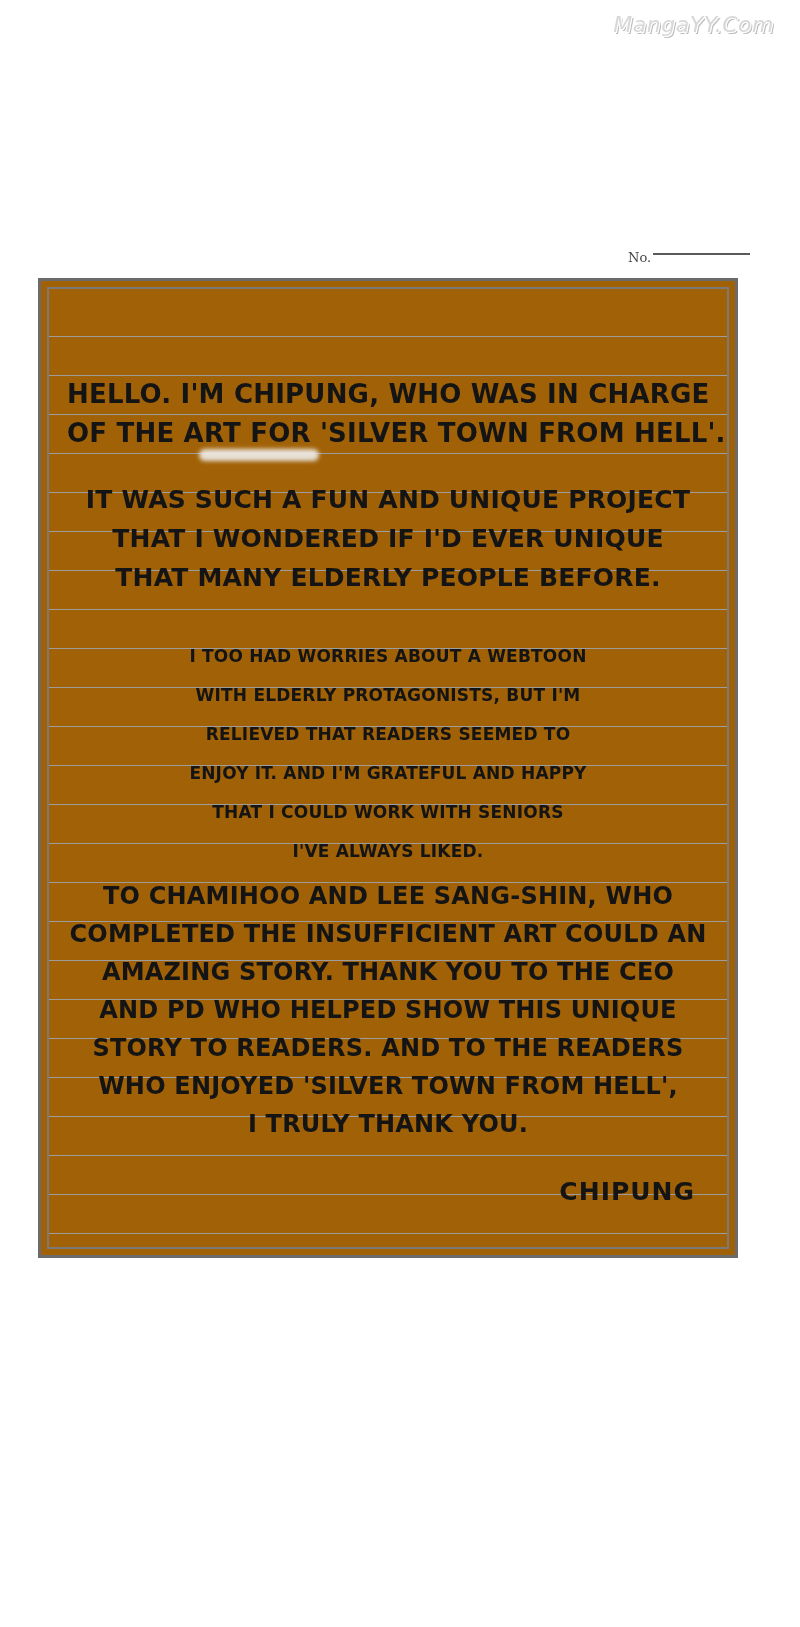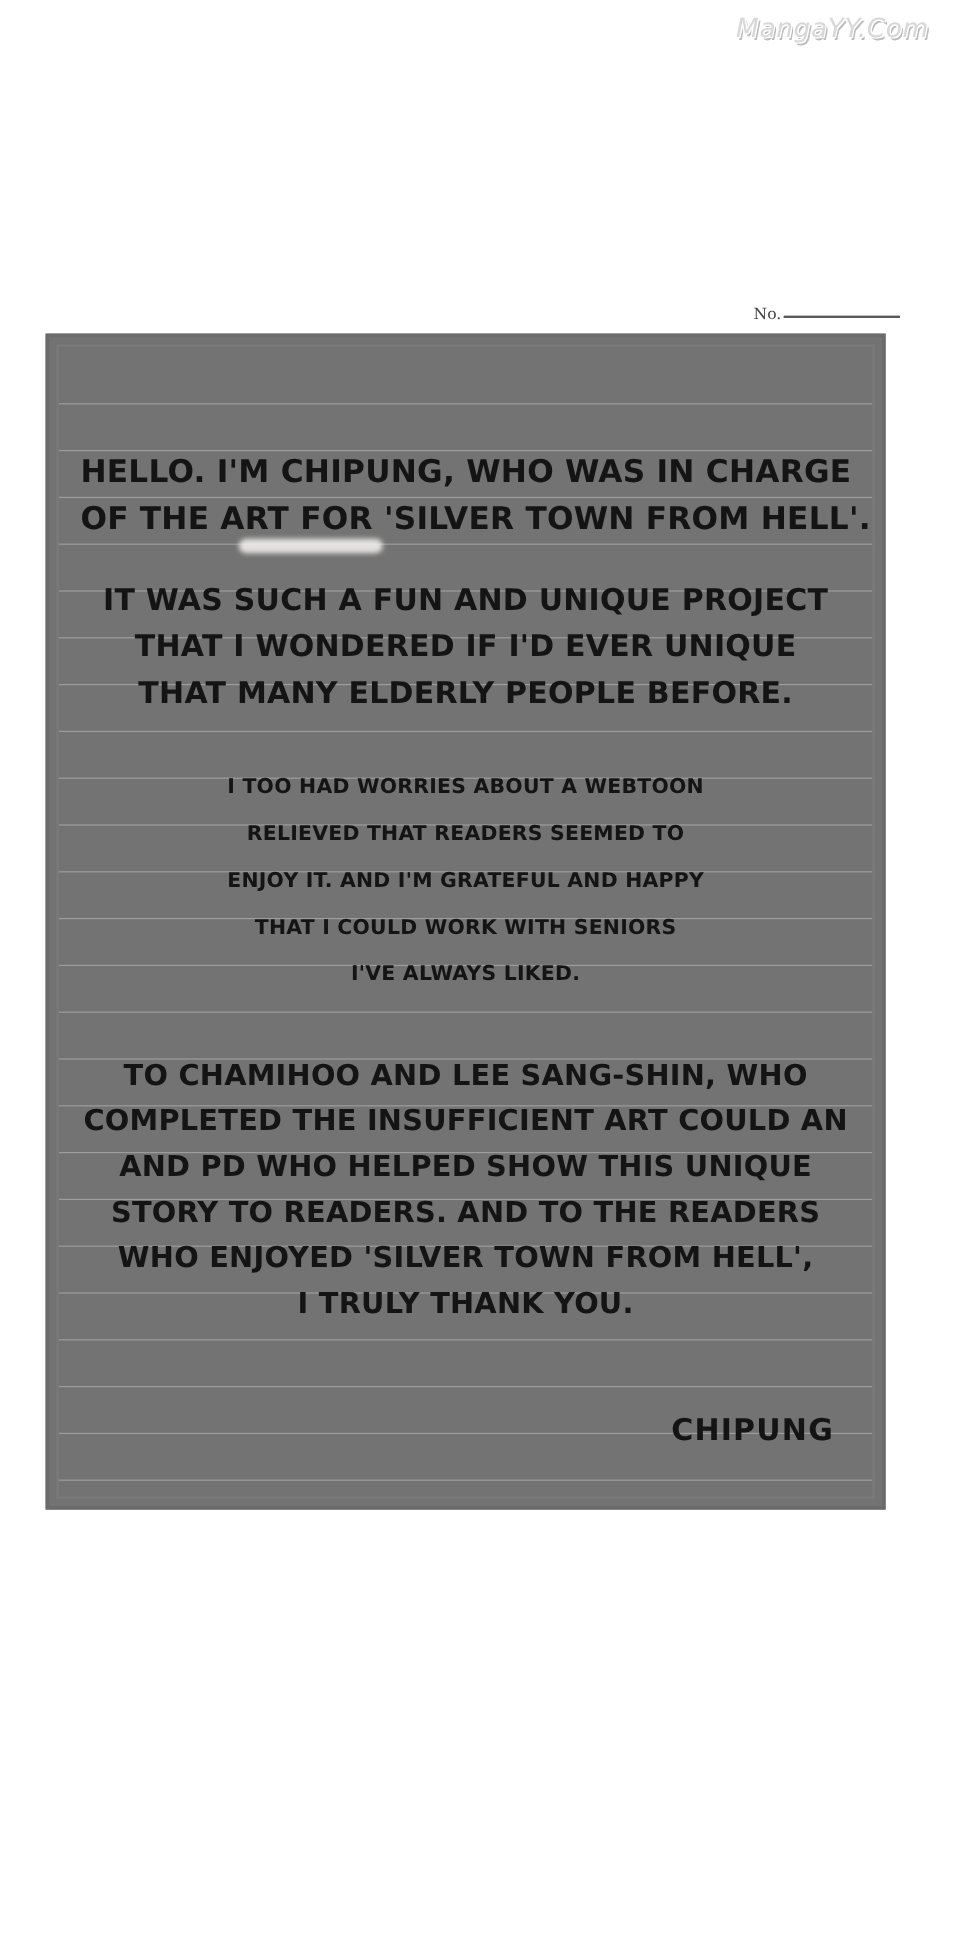--- a/index.html
+++ b/index.html
@@ -36,21 +36,21 @@
   }
 
   
   .no-line {
     position: absolute;
     top: 252px;
     left: 628px;
     width: 122px;
     height: 22px;
     display: flex;
-    align-items: center;
+    align-items: flex-start;
   }
   .no-label {
     font-family: "DejaVu Serif", serif;
     font-size: 13px;
     color: #444;
     margin-right: 2px;
     line-height: 1;
     transform: translateY(-1px);
   }
   .no-rule {
@@ -59,21 +59,21 @@
     height: 1px;
   }
 
   
   .page {
     position: absolute;
     left: 38px;
     top: 278px;
     width: 700px;
     height: 980px;
-    background: #737373;
+    background: #a16207;
     border: 3px solid #6b6b6b;
     box-sizing: border-box;
   }
   .page-inner {
     position: absolute;
     left: 6px;
     top: 6px;
     right: 6px;
     bottom: 6px;
     border: 2px solid #7a7a7a;
@@ -199,28 +199,30 @@
           <span class="ln">HELLO. I'M CHIPUNG, WHO WAS IN CHARGE</span>
           <span class="ln">OF THE ART FOR 'SILVER TOWN FROM HELL'.</span>
         </div>
       <div class="para" id="p2">
           <span class="ln">IT WAS SUCH A FUN AND UNIQUE PROJECT</span>
           <span class="ln">THAT I WONDERED IF I'D EVER UNIQUE</span>
           <span class="ln">THAT MANY ELDERLY PEOPLE BEFORE.</span>
         </div>
       <div class="para" id="p3">
           <span class="ln">I TOO HAD WORRIES ABOUT A WEBTOON</span>
+          <span class="ln">WITH ELDERLY PROTAGONISTS, BUT I'M</span>
           <span class="ln">RELIEVED THAT READERS SEEMED TO</span>
           <span class="ln">ENJOY IT. AND I'M GRATEFUL AND HAPPY</span>
           <span class="ln">THAT I COULD WORK WITH SENIORS</span>
           <span class="ln">I'VE ALWAYS LIKED.</span>
         </div>
       <div class="para" id="p4">
           <span class="ln">TO CHAMIHOO AND LEE SANG-SHIN, WHO</span>
           <span class="ln">COMPLETED THE INSUFFICIENT ART COULD AN</span>
+          <span class="ln">AMAZING STORY. THANK YOU TO THE CEO</span>
           <span class="ln">AND PD WHO HELPED SHOW THIS UNIQUE</span>
           <span class="ln">STORY TO READERS. AND TO THE READERS</span>
           <span class="ln">WHO ENJOYED 'SILVER TOWN FROM HELL',</span>
           <span class="ln">I TRULY THANK YOU.</span>
         </div>
       <div class="signature">CHIPUNG</div>
     </div>
 
   </div>
 </div>

